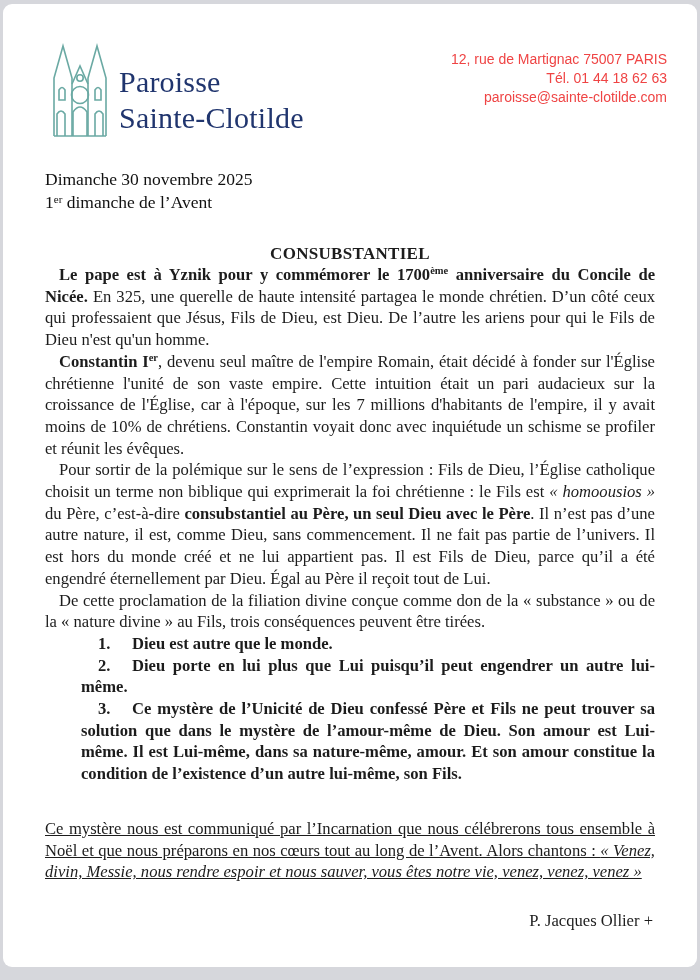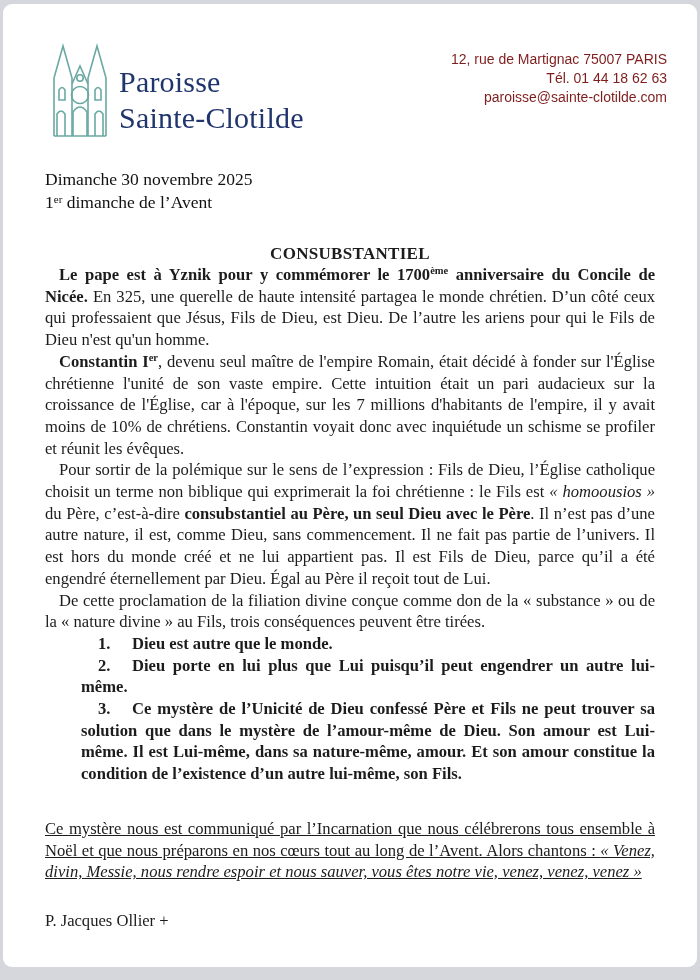--- a/index.html
+++ b/index.html
@@ -27,21 +27,21 @@
   .org-name {
     margin-left: 4px; margin-top: 28px;
     font-size: 30px; line-height: 36px;
     color: #20356e;
     letter-spacing: 0.2px;
   }
   .contact {
     position: absolute; top: 14px; right: -12px;
     text-align: right;
     font-family: "Liberation Sans", sans-serif;
-    color: #7f1d1d;
+    color: #ef4444;
     font-size: 14px; line-height: 19px;
   }
   .contact .small { font-size: 12.5px; line-height: 17px; }
   
   .date-block { margin-top: 14px; font-size: 17.5px; line-height: 23px; color: #111; }
   
   .doc-title {
     text-align: center; font-weight: bold;
     font-size: 17px; margin-top: 30px; 
     letter-spacing: 0.3px;
@@ -53,21 +53,21 @@
   .para.gap-top { margin-top: 33px; text-decoration: underline; }
   b.run { font-weight: bold; }
   i.run { font-style: italic; }
   sup.run { font-size: 10.5px; line-height: 0; vertical-align: 6px; }
   sup.date-sup { font-size: 11px; line-height: 0; vertical-align: 5px; }
   
   .num-list { margin: 0; }
   .num-item { padding-left: 36px; text-indent: 17px; text-align: justify; font-weight: bold; }
   .num-item .num { display: inline-block; width: 20px; text-indent: 0; margin-right: 14px; }
   
-  .signature { text-align: left; margin-top: 27px; font-size: 16.6px; padding-right: 2px; }
+  .signature { text-align: right; margin-top: 27px; font-size: 16.6px; padding-right: 2px; }
 </style>
 </head>
 <body>
 
 <div class="page">
 
   <div class="header">
     <div class="brand">
       <svg class="logo" viewBox="0 0 70 104" fill="none" stroke="#6aa9a3" stroke-width="1.6">
 

